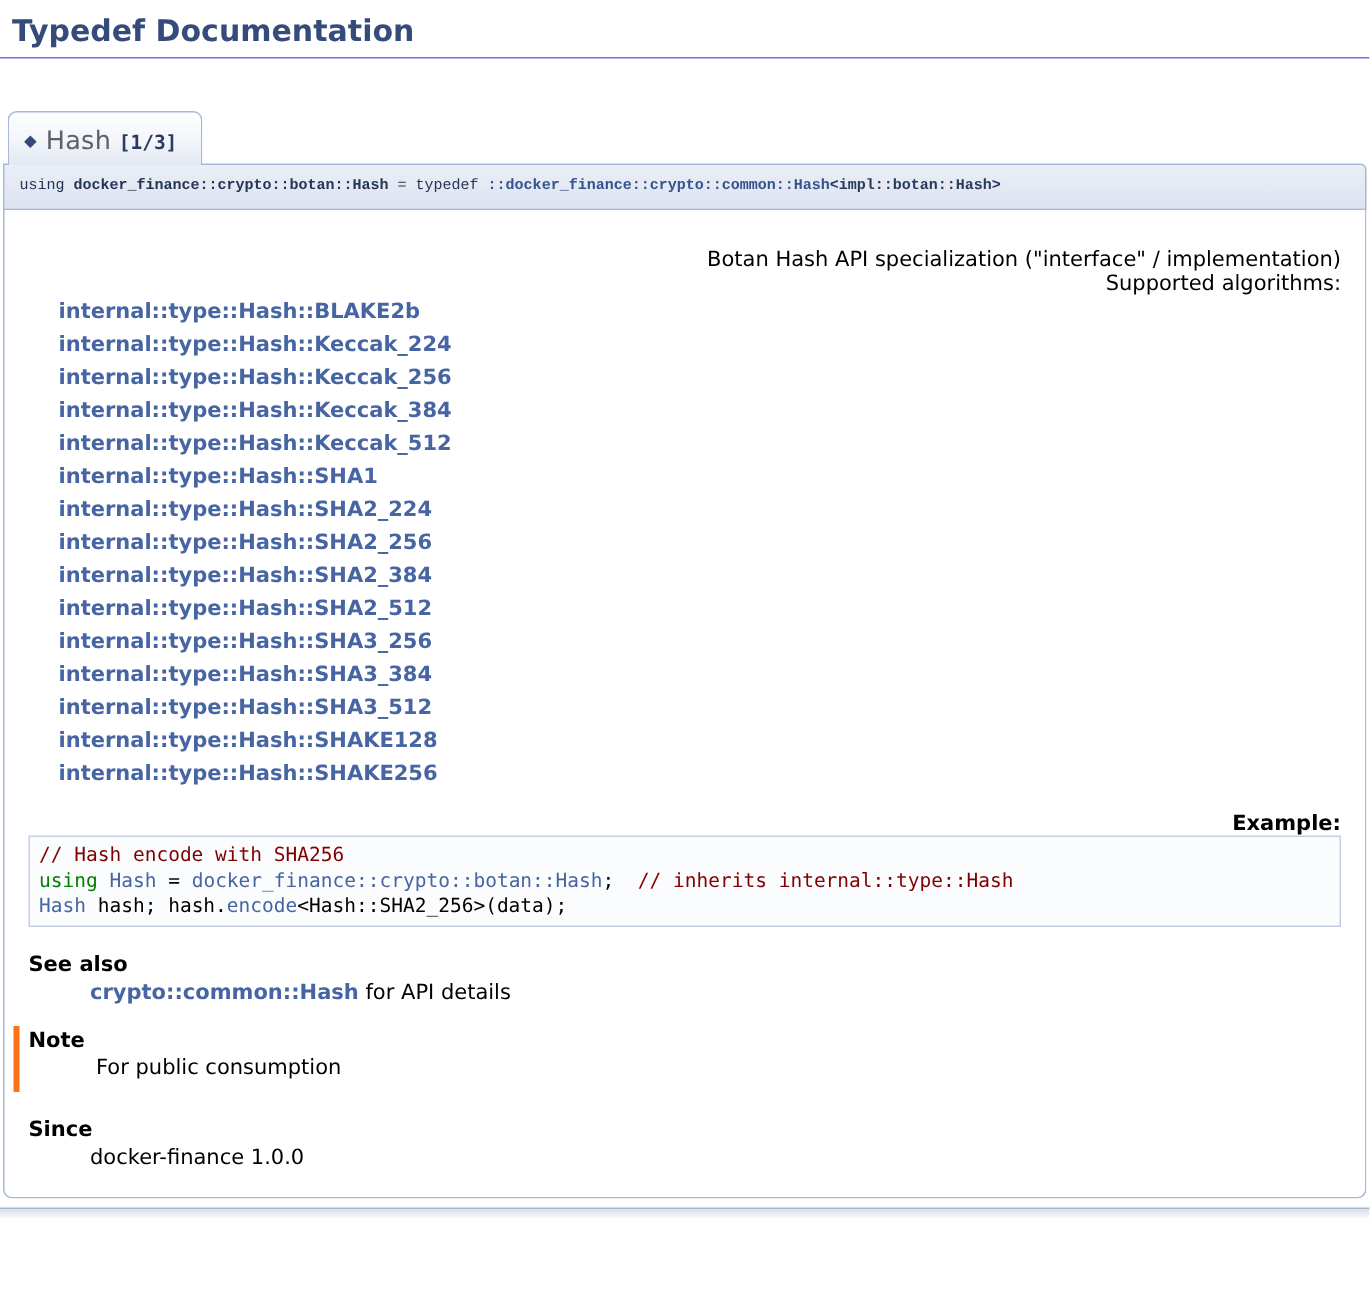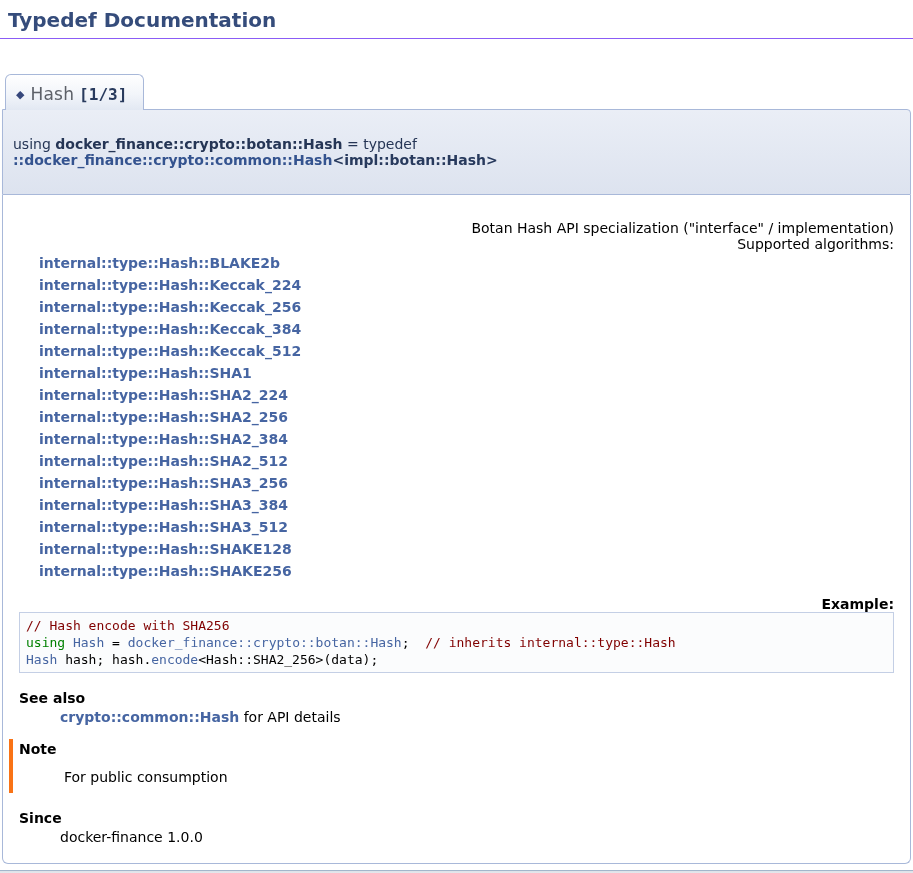--- a/index.html
+++ b/index.html
@@ -42,35 +42,36 @@
     vertical-align: 2px;
     margin-right: 6px;
   }
   .memtitle-name {
     font-size: 17px;
     color: #5D6169;
     letter-spacing: 0.2px;
   }
   .overload {
     font-family: "DejaVu Sans Mono", "Liberation Mono", monospace;
-    font-size: 16px;
+    font-size: 13px;
     font-weight: bold;
     color: #283A5D;
     margin-left: 5px;
   }
 
   .memproto {
     border: 1px solid #A8B8D9;
     border-top-right-radius: 4px;
     background: linear-gradient(to bottom, #EAEEF6 0%, #DDE3EF 100%);
-    padding: 26px 10px;
+    padding: 9px 10px;
     color: #253555;
-    font-size: 14px;
+    font-size: 10px;
     white-space: pre-wrap;
     box-shadow: 0 1px 1px rgba(0,0,0,0.06);
+    font-family: Liberation Mono, monospace;
   }
   .decl-name { font-weight: bold; color: #253555; }
   .decl-link { font-weight: bold; color: #34538F; text-decoration: none; cursor: pointer; }
   .decl-targs { font-weight: bold; color: #283A5D; }
 
   .memdoc {
     border-left: 1px solid #A8B8D9;
     border-right: 1px solid #A8B8D9;
     border-bottom: 1px solid #A8B8D9;
     border-radius: 0 0 6px 6px;
@@ -114,21 +115,21 @@
   dl.section dd { margin: 3px 0 0 41px; }
   .see-link { font-weight: bold; color: #4665A2; text-decoration: none; cursor: pointer; }
 
   dl.note-box {
     margin-top: 14px;
     margin-left: -10px;
     padding: 2px 0 8px 6px;
     border-left: 4px solid #f97316;
   }
   dl.note-box dt { font-weight: bold; }
-  dl.note-box dd { margin: 12px 0 0 45px; }
+  dl.note-box dd { margin: 2px 0 0 45px; }
 
   
   .bottom-rule {
     margin-top: 6px;
     border-top: 1px solid #A3B6CB;
     height: 7px;
     background: linear-gradient(to bottom, #DCE1E7 0%, #F7F8F9 100%);
   }
 </style>
 </head>

